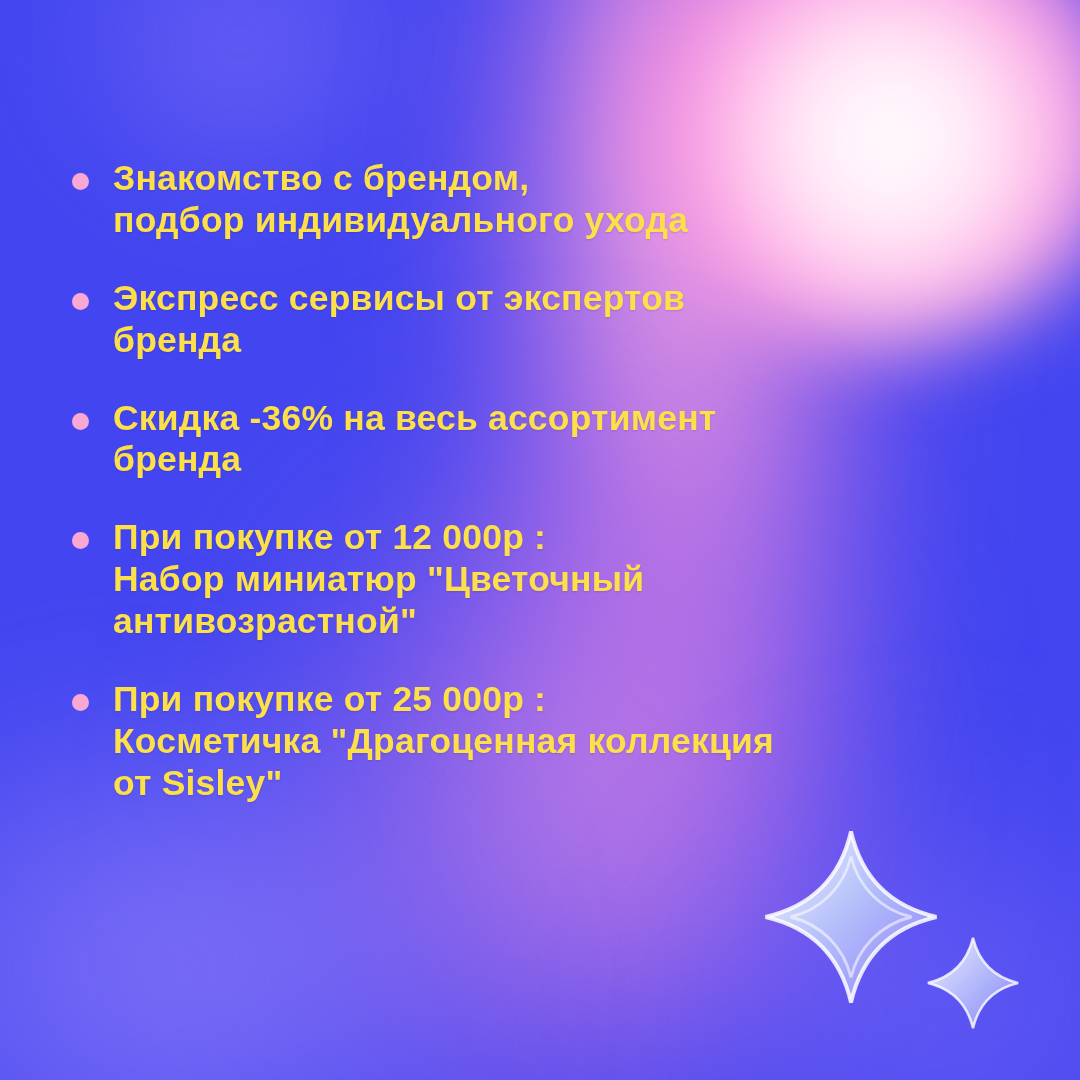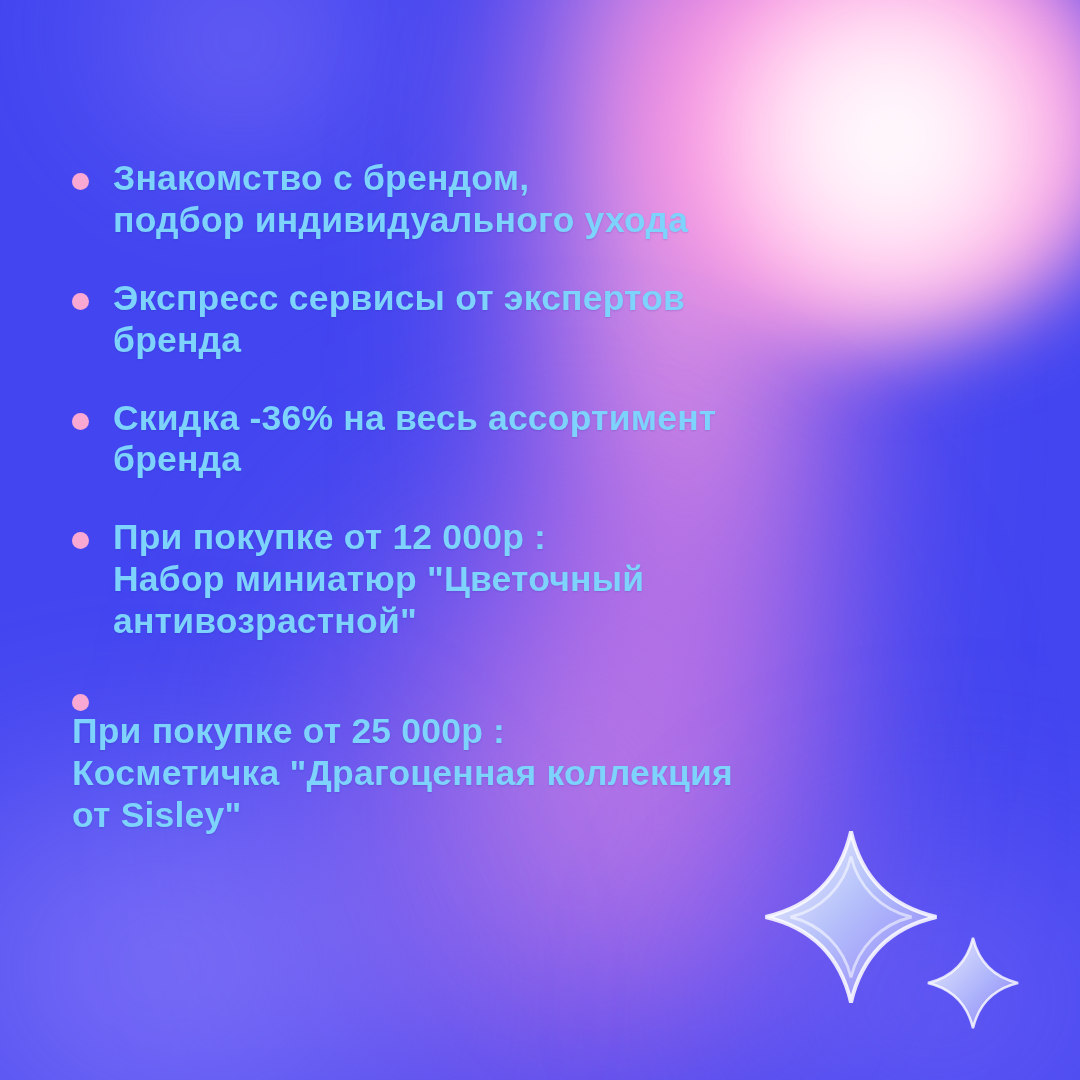--- a/index.html
+++ b/index.html
@@ -98,34 +98,34 @@
     top: 158px;
     width: 900px;
     z-index: 5;
   }
 
   .bullet-row {
     display: flex;
     align-items: flex-start;
     margin-bottom: 36px;
   }
-  .bullet-row:last-child { margin-bottom: 12px; flex-direction: column; }
+  .bullet-row:last-child { margin-bottom: 12px; }
 
   .dot {
     flex: 0 0 auto;
     width: 17px;
     height: 17px;
     border-radius: 50%;
     background: #f9a8d4;
     margin-top: 15px;
     margin-right: 24px;
   }
 
   .bullet-text {
-    color: #7dd3fc;
+    color: #fde047;
     font-size: 35.5px;
     font-weight: 700;
     line-height: 1.18;
     letter-spacing: 0.2px;
     white-space: pre-line;
     text-shadow: 0 1px 2px rgba(40,30,140,0.18);
   }
 
   
   .sparkle {

